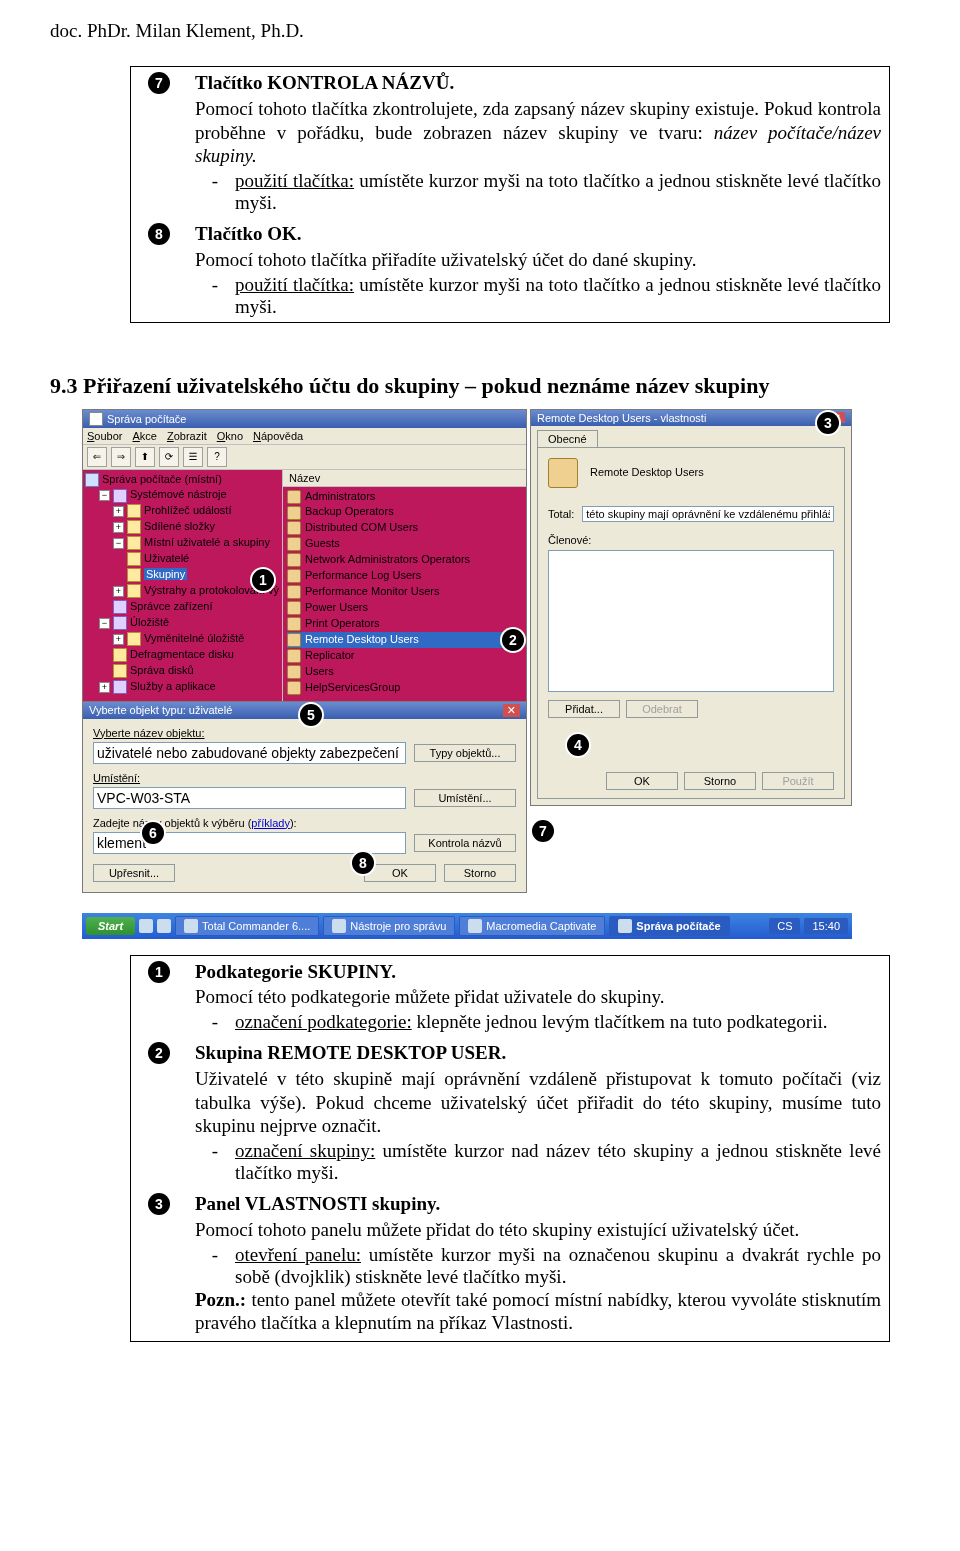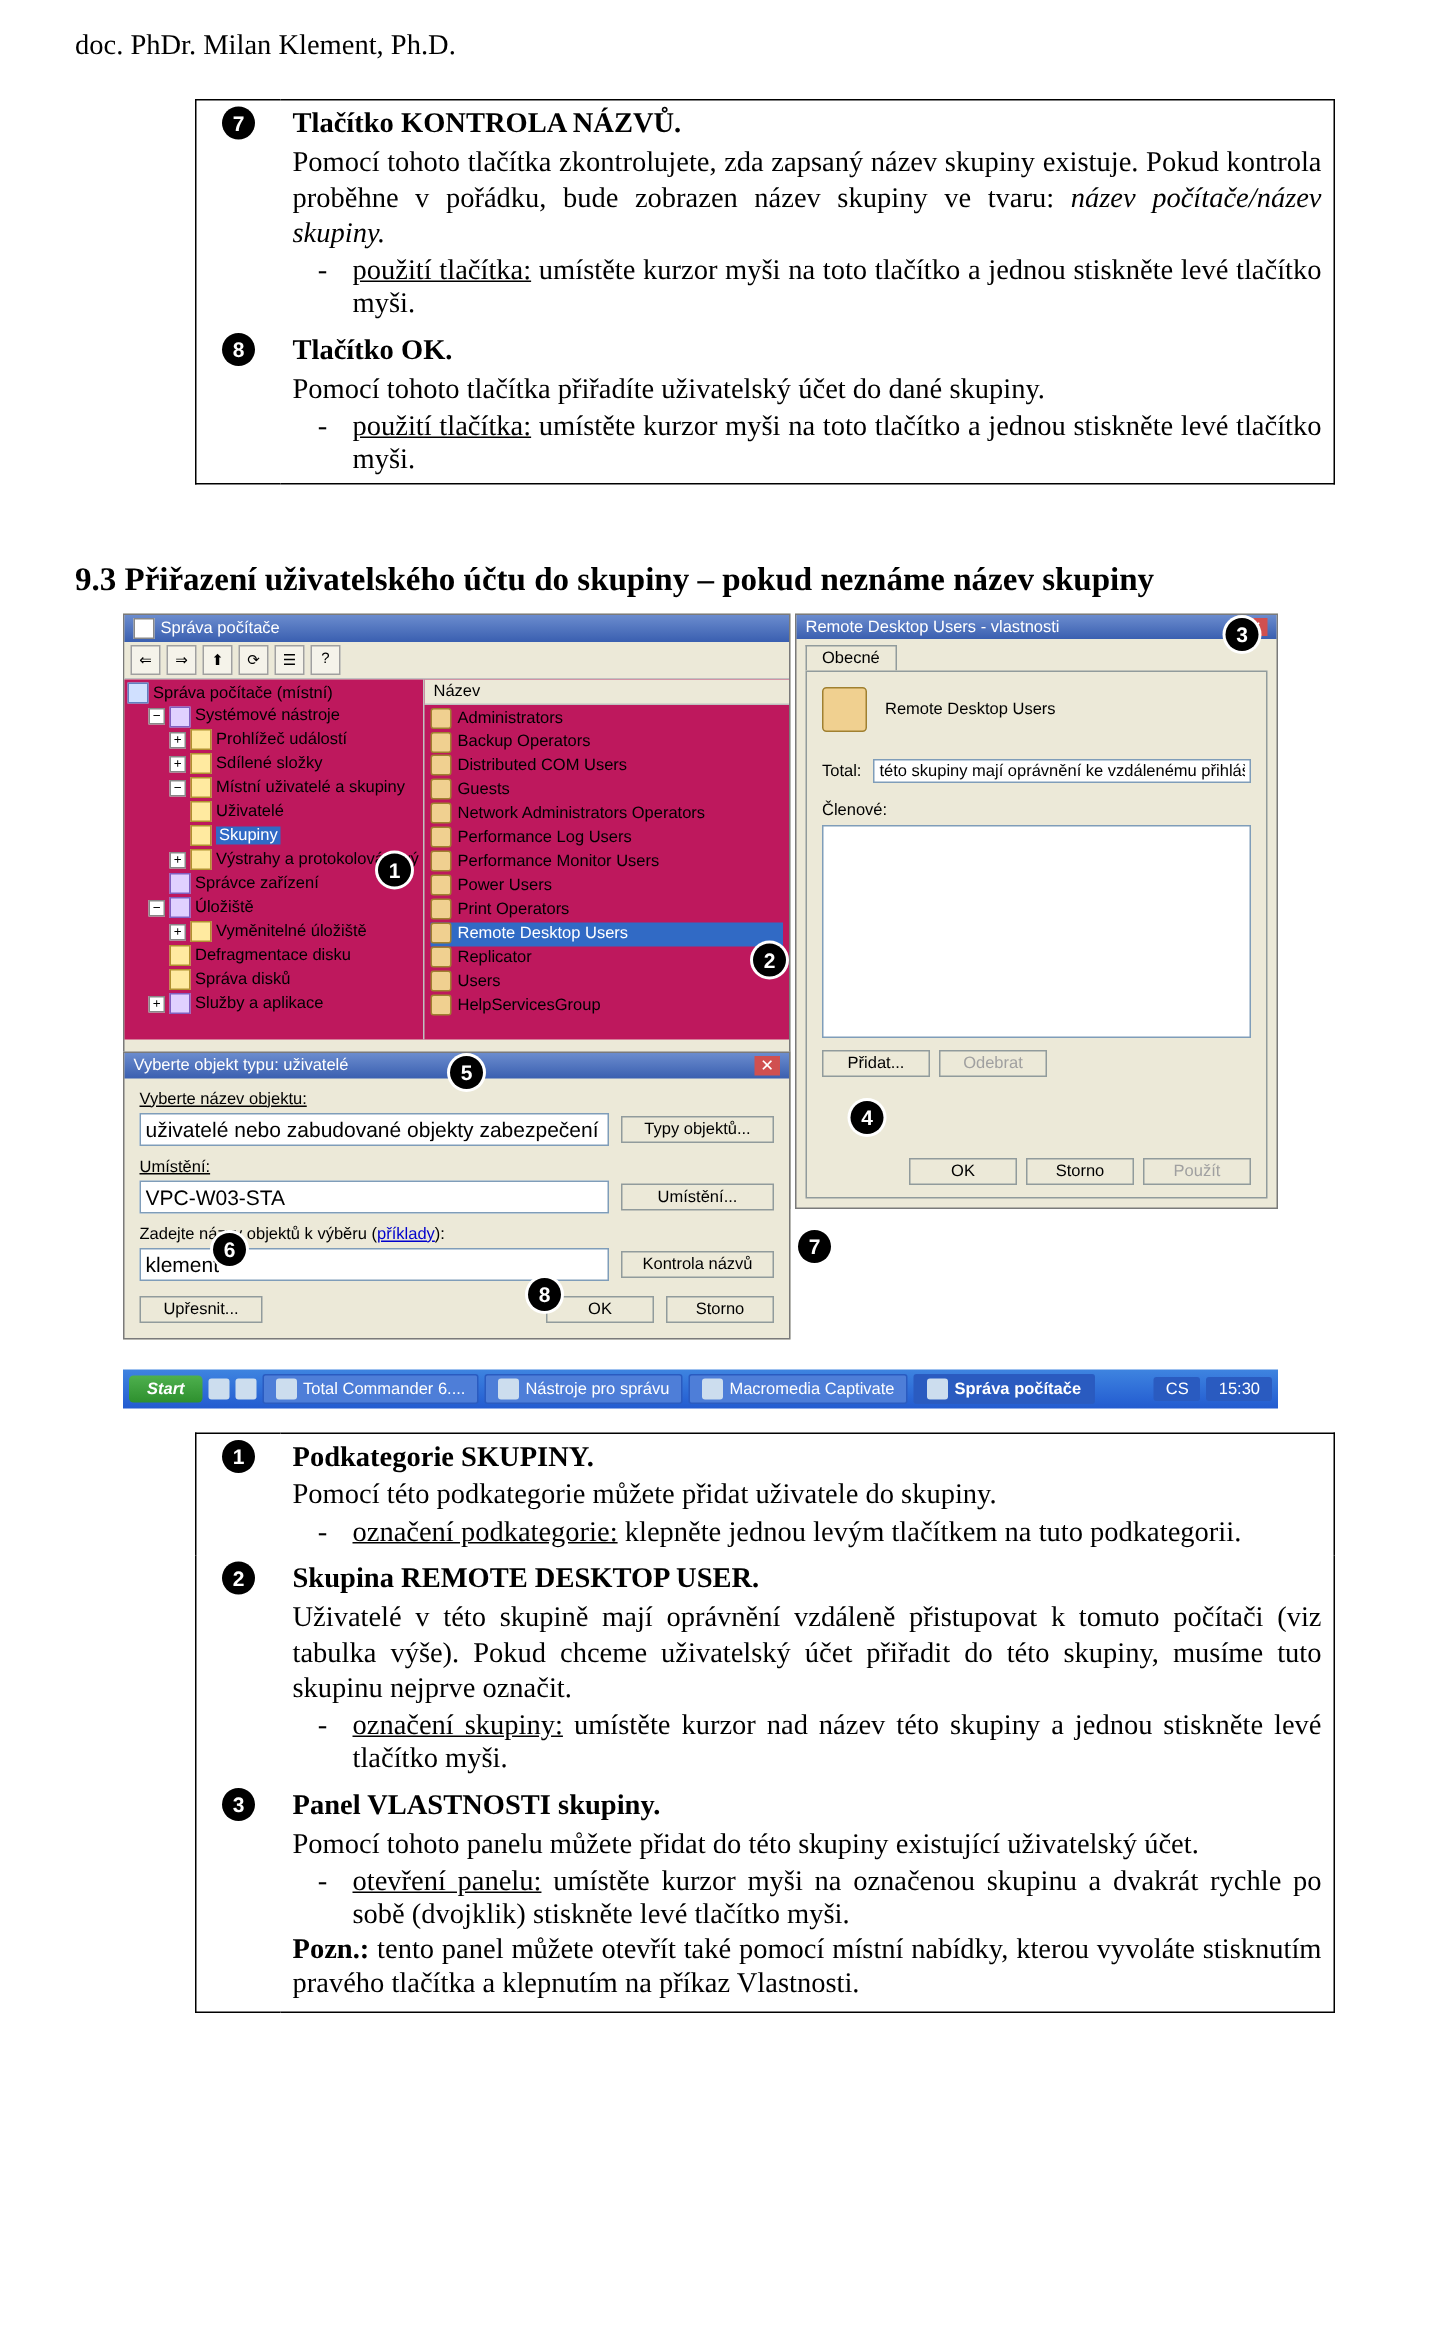--- a/index.html
+++ b/index.html
@@ -308,20 +308,27 @@
 
 <div class="ss-wrap">
   <div class="ss-outer">
 
     <div class="ss-row1">
 
       <div class="win" style="width:443px;">
         <div class="titlebar">
           <span class="ticon"></span>
           <span>Správa počítače</span>
+        </div>
+        <div class="menubar">
+          <span><u>S</u>oubor</span>
+          <span><u>A</u>kce</span>
+          <span><u>Z</u>obrazit</span>
+          <span><u>O</u>kno</span>
+          <span><u>N</u>ápověda</span>
         </div>
         <div class="toolbar">
           <div class="tbtn">⇐</div>
           <div class="tbtn">⇒</div>
           <div class="tbtn">⬆</div>
           <div class="tbtn">⟳</div>
           <div class="tbtn">☰</div>
           <div class="tbtn">?</div>
         </div>
         <div class="mmc-body">
@@ -445,21 +452,21 @@
         </div>
       <div class="titem">
           <span class="qicon"></span>
           <span>Macromedia Captivate</span>
         </div>
       <div class="titem active">
           <span class="qicon"></span>
           <b>Správa počítače</b>
         </div>
       <div class="clock" style="margin-left:auto;">CS</div>
-      <div class="clock" style="margin-left:0;">15:30</div>
+      <div class="clock" style="margin-left:0;">15:40</div>
     </div>
   </div>
 </div>
 
 <table class="bottom-table">
   <tbody>
       <tr>
     <td class="num-col"><span class="num-badge">1</span></td>
     <td class="body-col">
       <p class="bold">Podkategorie SKUPINY.</p>

